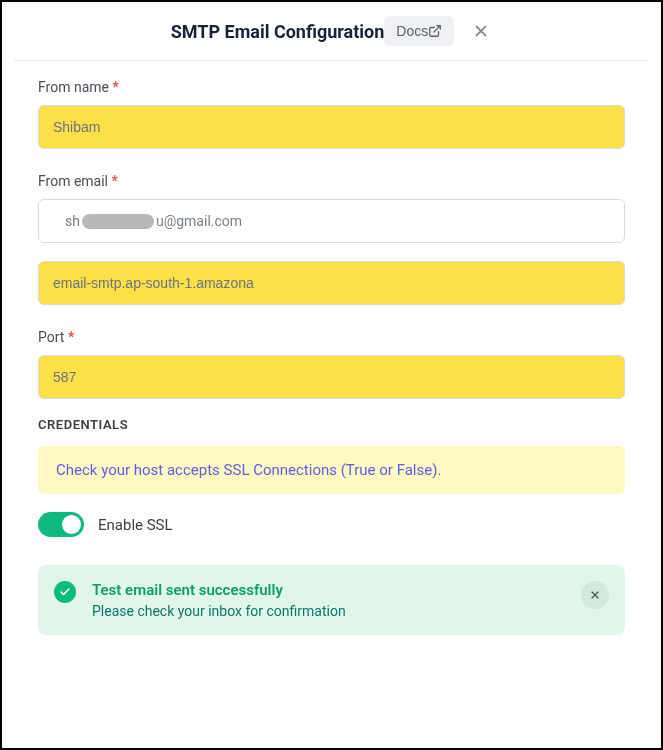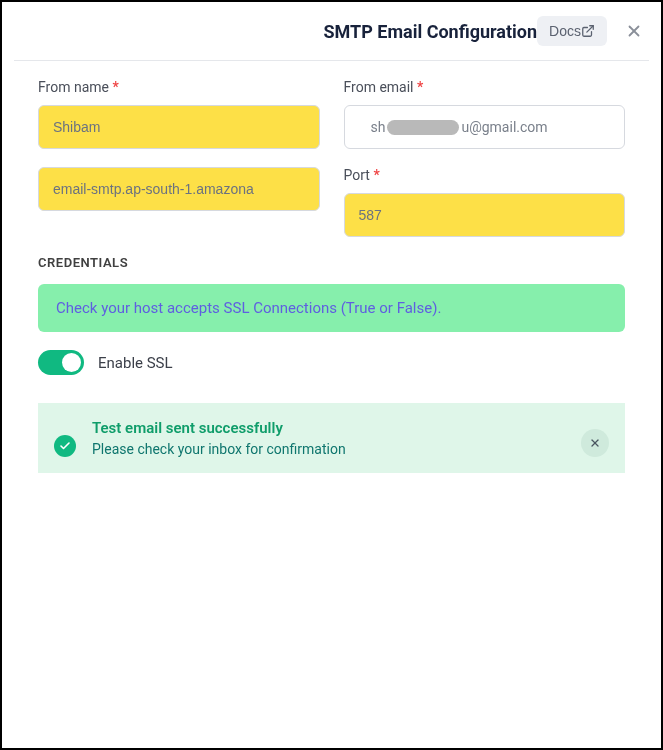--- a/index.html
+++ b/index.html
@@ -12,21 +12,21 @@
   }
   .frame {
     border: 2px solid #000;
     width: 663px;
     height: 750px;
     padding: 10px 12px 12px 12px;
   }
   .header {
     display: flex;
     align-items: center;
-    justify-content: flex-end;
+    justify-content: center;
     padding: 4px 2px 14px 4px;
     border-bottom: 1px solid #e5e7eb;
   }
   .title {
     font-size: 18px;
     font-weight: 700;
     color: #18223b;
   }
   .header-right {
     display: flex;
@@ -52,20 +52,21 @@
     padding: 4px;
     color: #8a8f99;
     display:flex;align-items:center;justify-content:center;
   }
   .close-btn svg { width:18px; height:18px; stroke:#8a8f99; }
   .content { padding: 18px 24px 0 24px; }
   .row {
     display: flex;
     gap: 24px;
     margin-bottom: 18px;
+    flex-direction: column;
   }
   .field { flex: 1; display:flex; flex-direction:column; }
   .label {
     font-size: 14px;
     color: #4a4f5a;
     margin-bottom: 10px;
   }
   .req { color:#ef4444; font-weight:600; }
   .input {
     border: 1px solid #d6d9df;
@@ -94,42 +95,42 @@
   .redact-user { background:#b9b9b9; border-radius:8px; height:15px; width:153px; display:inline-block; }
   .redact-email { background:#b9b9b9; border-radius:8px; height:15px; width:72px; display:inline-block; margin:0 2px; }
   .section-head {
     font-size: 13px;
     letter-spacing: 0.04em;
     color:#404040;
     font-weight:600;
     margin: 18px 0 14px 0;
   }
   .ssl-note {
-    background:#86efac;
+    background:#fef9c3;
     border-radius:6px;
     padding: 15px 18px;
     color:#5f5fe0;
     font-size:15px;
     margin:6px 0 18px 0;
   }
   .toggle-row { display:flex; align-items:center; gap:14px; margin-bottom:28px; }
   .toggle {
     width:46px; height:25px; border-radius:25px;
     background:#10b981; position:relative; cursor:pointer; border:none;
   }
   .toggle-knob {
     position:absolute; top:3px; right:3px;
     width:19px; height:19px; background:#fff; border-radius:50%;
   }
   .toggle-label { font-size:15px; color:#3b3f49; }
   .success {
     background:#dff6e9;
-    border-radius:0;
+    border-radius:8px;
     display:flex;
-    align-items:flex-end;
+    align-items:flex-start;
     padding:16px 16px;
     gap:16px;
   }
   .success-icon {
     width:22px; height:22px; border-radius:50%;
     background:#10b981; display:flex;align-items:center;justify-content:center;
     flex-shrink:0;
   }
   .success-icon svg { width:12px; height:12px; stroke:#fff; }
   .success-text { flex:1; }

